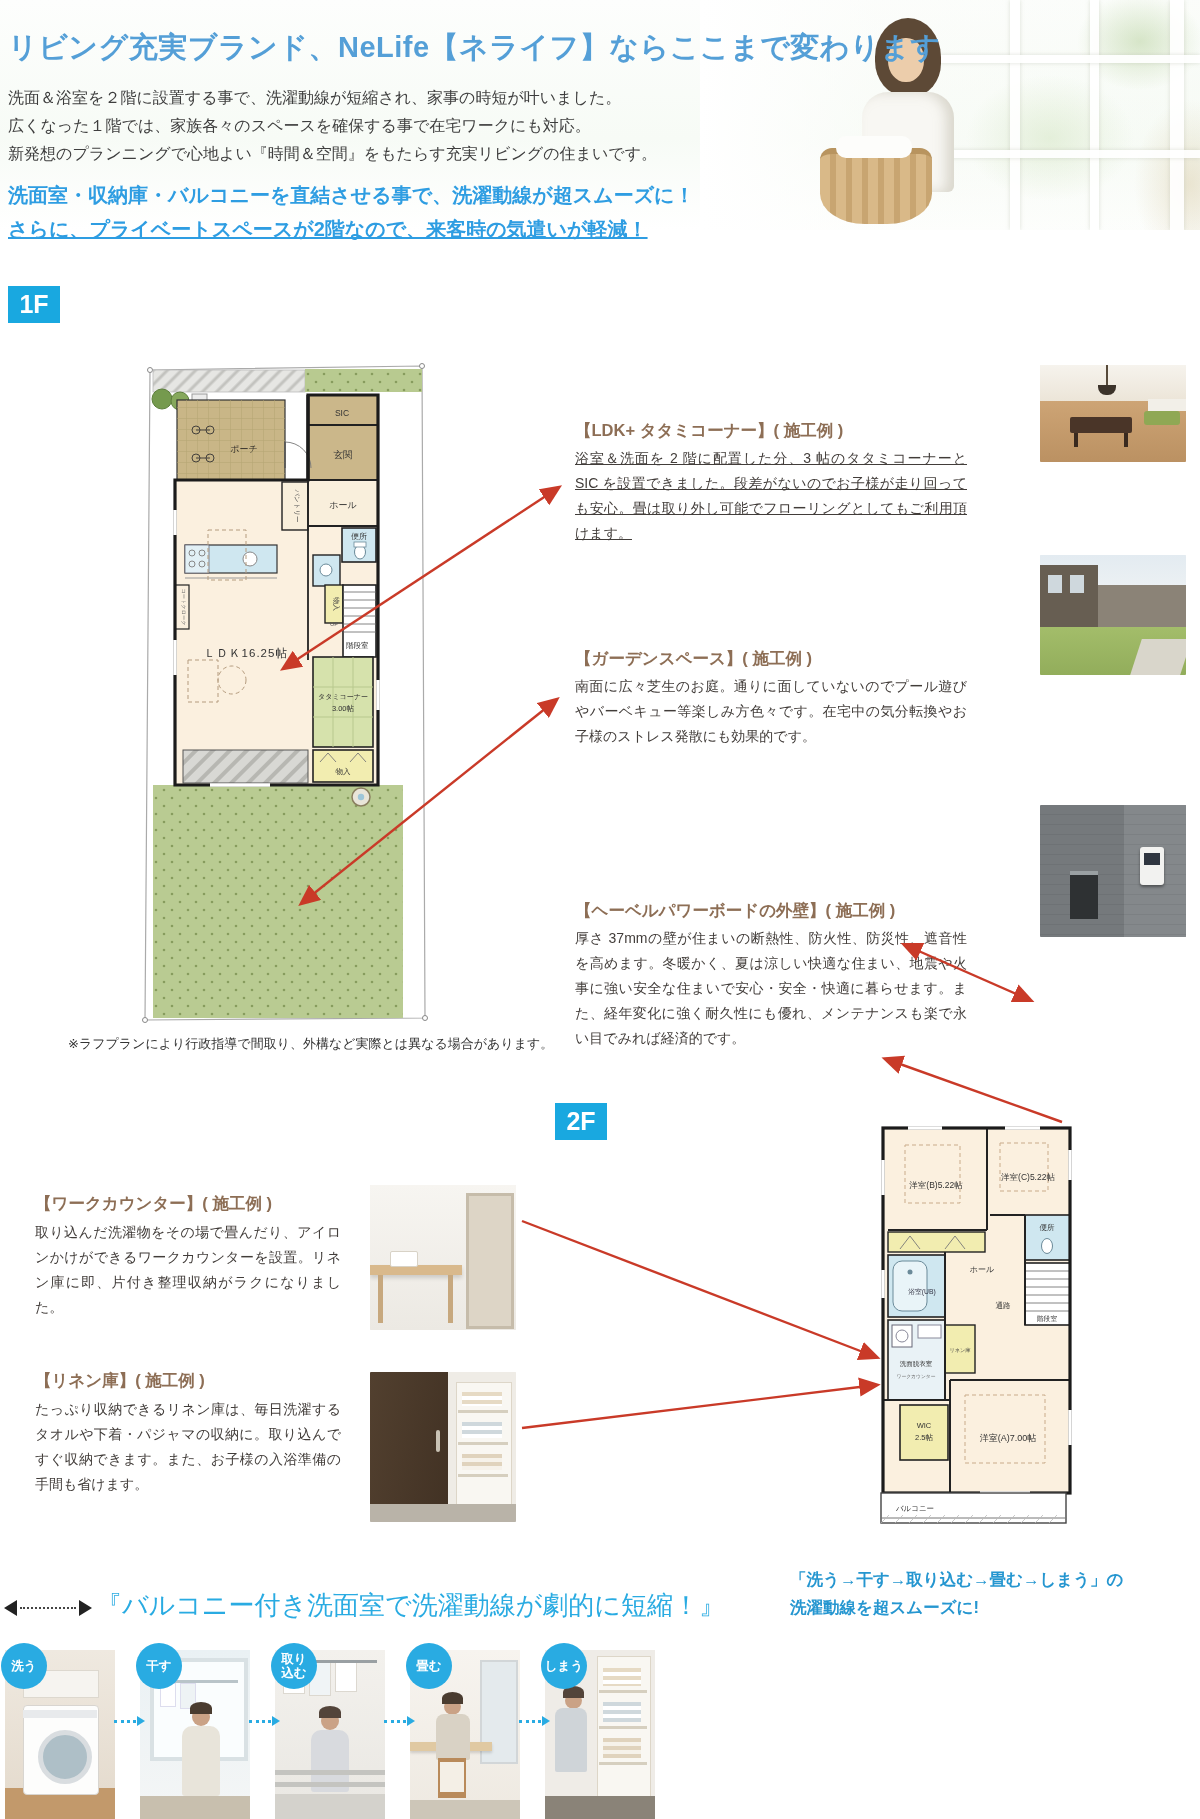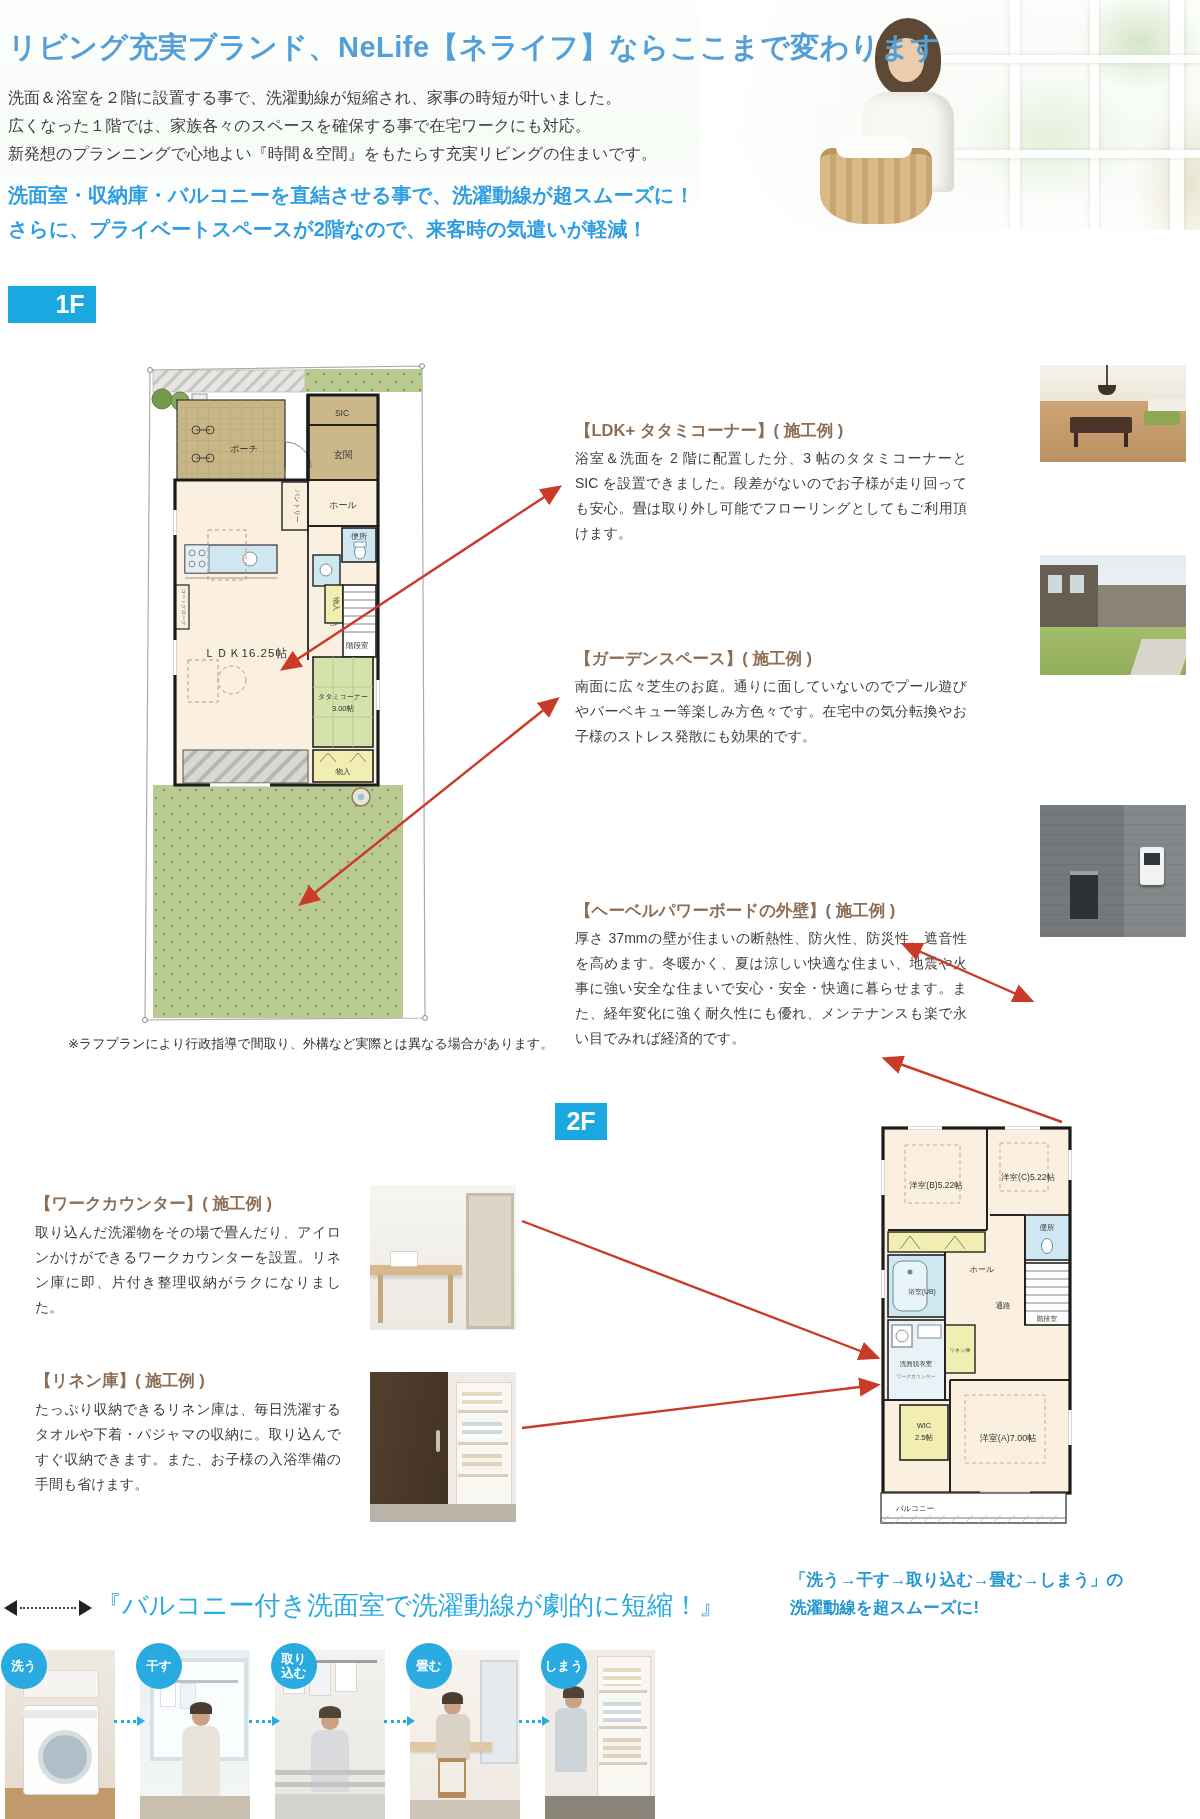--- a/index.html
+++ b/index.html
@@ -66,23 +66,23 @@
       <div class="abs" style="left:136px;top:136px;width:76px;height:22px;background:#fdfdfb;border-radius:10px;"></div>
     </div>
   </div>
   <div class="abs page-title">リビング充実ブランド、NeLife【ネライフ】ならここまで変わります</div>
   <div class="abs hdr-body">
     <div>洗面＆浴室を２階に設置する事で、洗濯動線が短縮され、家事の時短が叶いました。</div>
     <div>広くなった１階では、家族各々のスペースを確保する事で在宅ワークにも対応。</div>
     <div>新発想のプランニングで心地よい『時間＆空間』をもたらす充実リビングの住まいです。</div>
   </div>
   <div class="abs hl" style="top:174px;">洗面室・収納庫・バルコニーを直結させる事で、洗濯動線が超スムーズに！</div>
-  <div class="abs hl" style="top:208px;">さらに、プライベートスペースが2階なので、来客時の気遣いが軽減！</div>
-
-  <div class="abs fbadge" style="left:8px;top:286px;padding-left:36px;">1F</div>
+  <div class="abs hl" style="top:208px;text-decoration:underline;">さらに、プライベートスペースが2階なので、来客時の気遣いが軽減！</div>
+
+  <div class="abs fbadge" style="left:8px;top:286px;">1F</div>
 
   <svg class="abs" style="left:120px;top:330px;" width="310" height="700" viewBox="0 0 310 700">
     <defs>
       <pattern id="grid1" width="11" height="11" patternUnits="userSpaceOnUse">
         <path d="M11 0H0V11" fill="none" stroke="#b3a372" stroke-width="1"></path>
       </pattern>
       <pattern id="dots1" width="16" height="16" patternUnits="userSpaceOnUse">
         <circle cx="4" cy="4" r="1.3" fill="#879c5e"></circle>
           <circle cx="12" cy="12" r="1.3" fill="#879c5e"></circle>
       </pattern>
@@ -232,21 +232,21 @@
     <g stroke="#fff" stroke-width="3.4">
       <line x1="55" y1="180" x2="55" y2="205"></line>
         <line x1="55" y1="310" x2="55" y2="345"></line>
       <line x1="90" y1="455" x2="150" y2="455"></line>
         <line x1="258" y1="350" x2="258" y2="380"></line>
     </g>
   </svg>
   <div class="abs disclaimer">※ラフプランにより行政指導で間取り、外構など実際とは異なる場合があります。</div>
 
   <div class="abs feat-h" style="left:575px;top:420px;">【LDK+ タタミコーナー】( 施工例 )</div>
-  <div class="abs feat-b" style="left:575px;top:446px;width:392px;">浴室＆洗面を 2 階に配置した分、3 帖のタタミコーナーと SIC を設置できました。段差がないのでお子様が走り回っても安心。畳は取り外し可能でフローリングとしてもご利用頂けます。</div>
+  <div class="abs feat-b" style="left:575px;top:446px;width:392px;text-decoration:underline;">浴室＆洗面を 2 階に配置した分、3 帖のタタミコーナーと SIC を設置できました。段差がないのでお子様が走り回っても安心。畳は取り外し可能でフローリングとしてもご利用頂けます。</div>
 
   <div class="abs feat-h" style="left:575px;top:648px;">【ガーデンスペース】( 施工例 )</div>
   <div class="abs feat-b" style="left:575px;top:674px;width:392px;">南面に広々芝生のお庭。通りに面していないのでプール遊びやバーベキュー等楽しみ方色々です。在宅中の気分転換やお子様のストレス発散にも効果的です。</div>
 
   <div class="abs feat-h" style="left:575px;top:900px;">【ヘーベルパワーボードの外壁】( 施工例 )</div>
   <div class="abs feat-b" style="left:575px;top:926px;width:392px;">厚さ 37mmの壁が住まいの断熱性、防火性、防災性、遮音性を高めます。冬暖かく、夏は涼しい快適な住まい、地震や火事に強い安全な住まいで安心・安全・快適に暮らせます。また、経年変化に強く耐久性にも優れ、メンテナンスも楽で永い目でみれば経済的です。</div>
 
   <div class="photo" style="left:1040px;top:365px;width:146px;height:97px;">
     <div class="abs" style="left:0;top:0;width:146px;height:36px;background:linear-gradient(#f6f3ed,#ece5d8);"></div>
     <div class="abs" style="left:0;top:36px;width:146px;height:61px;background:linear-gradient(#cda475,#bb9162);"></div>

